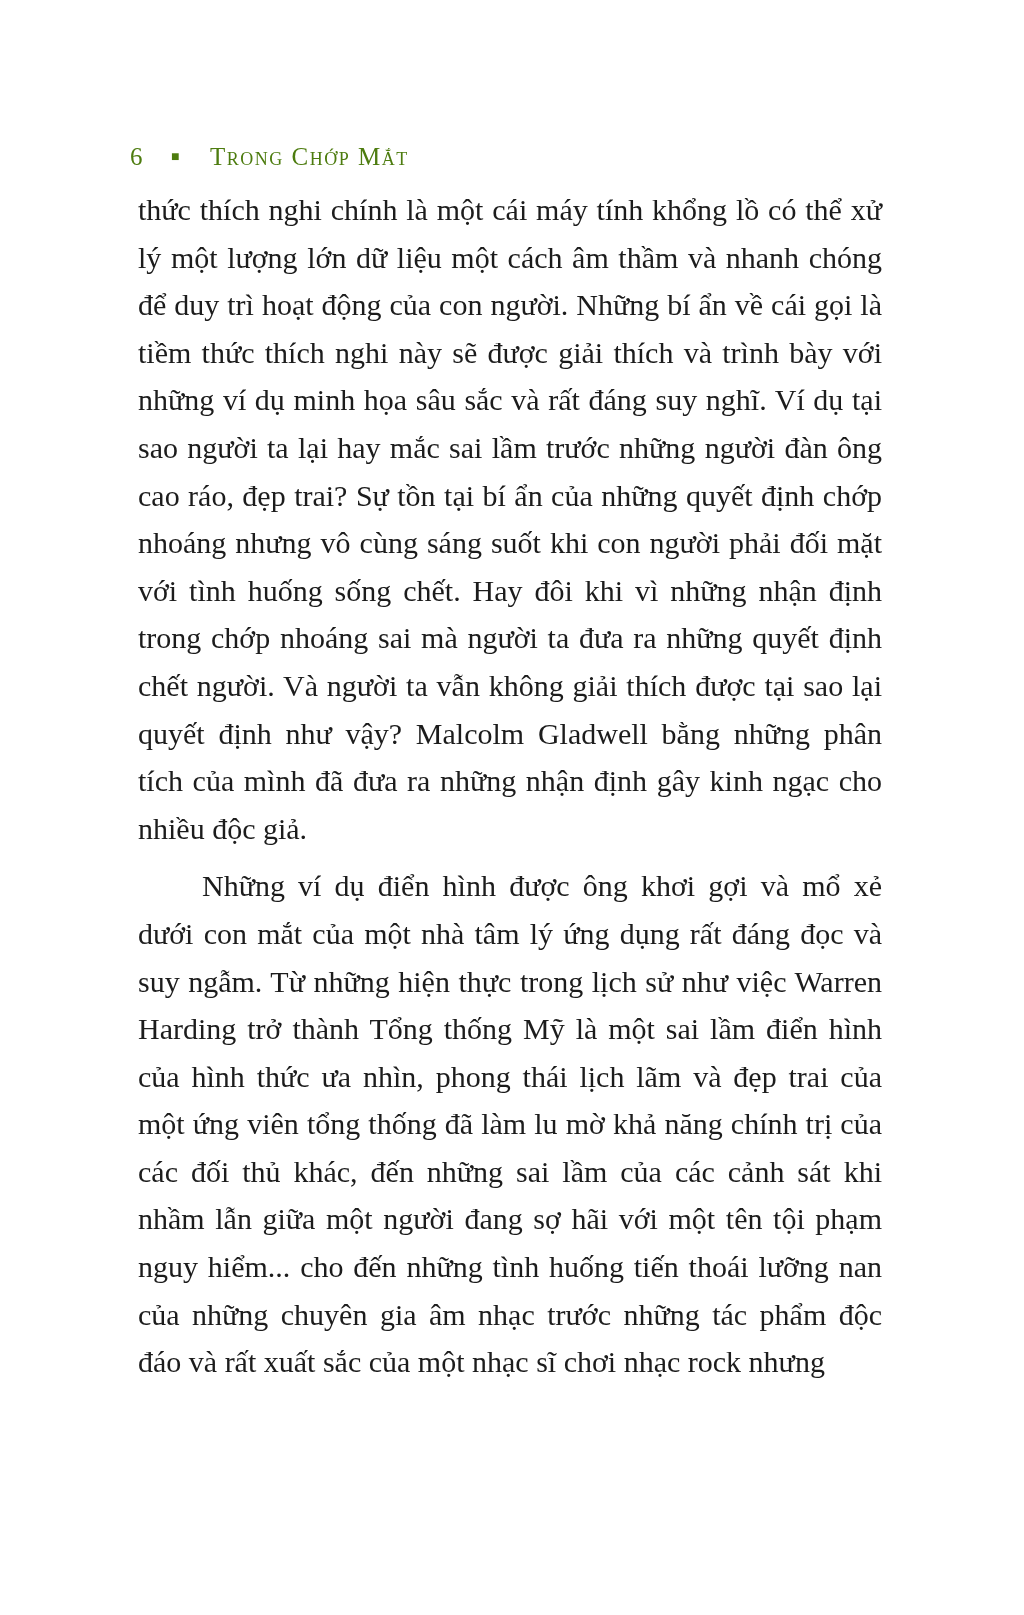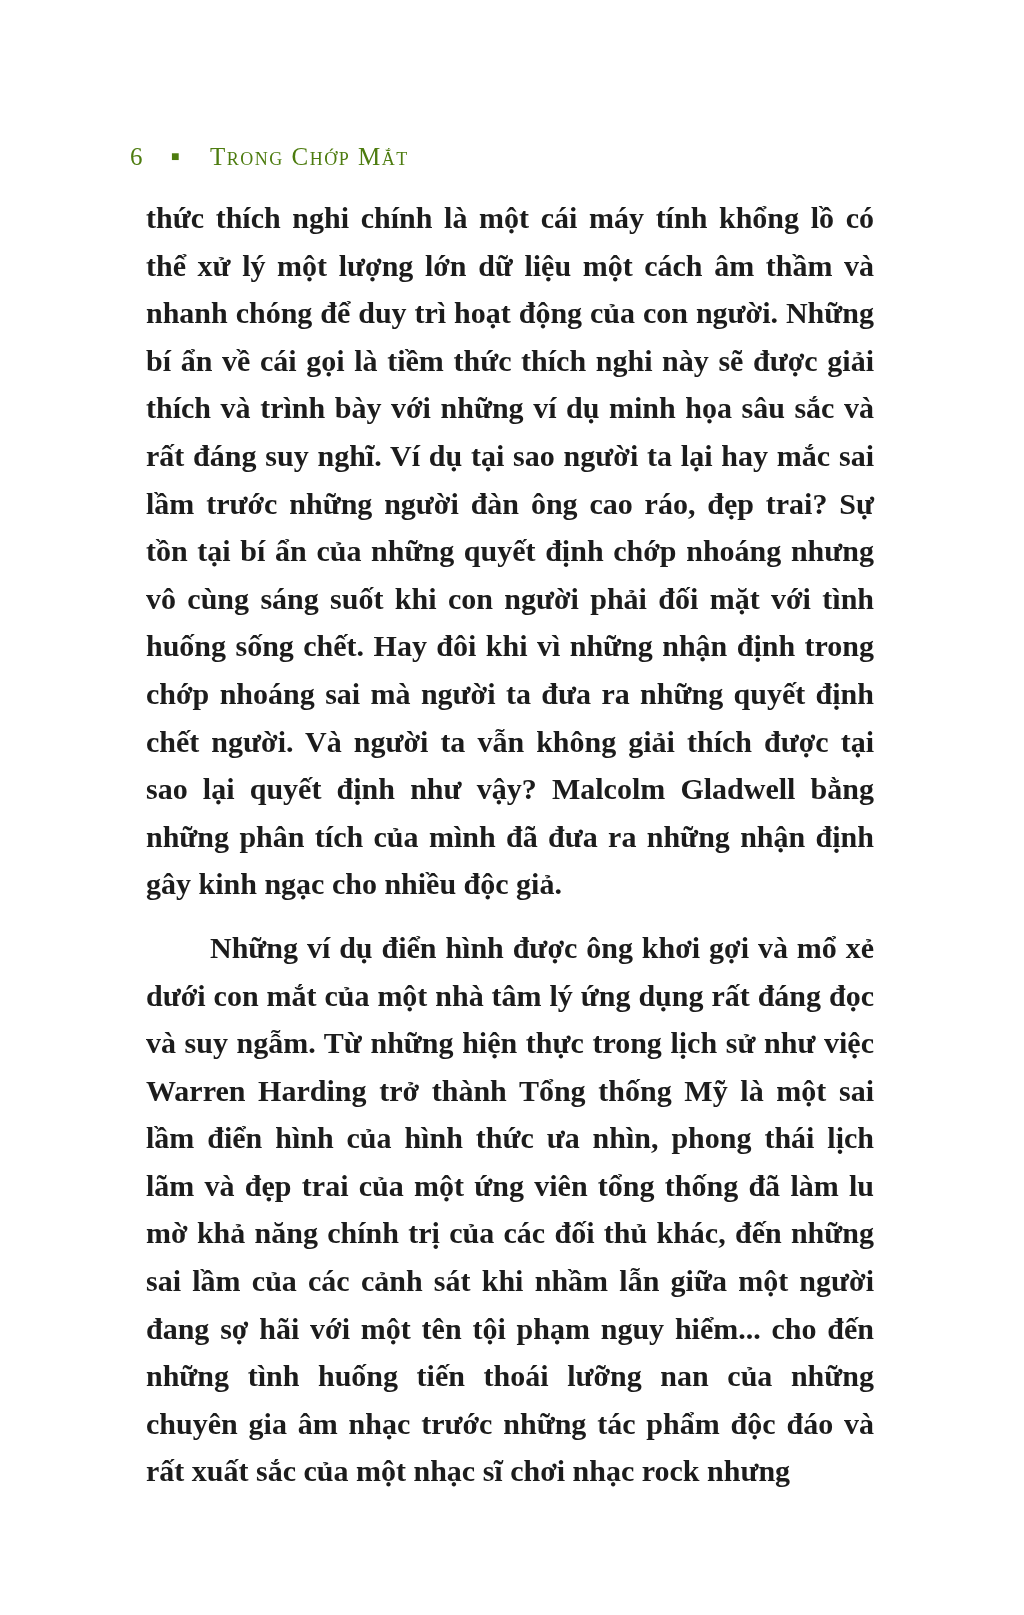--- a/index.html
+++ b/index.html
@@ -47,23 +47,22 @@
     position: absolute;
     top: 178px;
     left: 130px;
     width: 760px;
     font-size: 30px;
     line-height: 47.6px;
     text-align: justify;
     text-justify: inter-word;
   }
   .page-body p {
-    margin: 16px;
+    margin: 8px;
     padding: 0;
-    font-weight: bold;
   }
   .para-continued {
     text-indent: 0;
   }
   .para-indented {
     margin-top: 10px !important;
     text-indent: 64px;
   }
 </style>
 </head>

